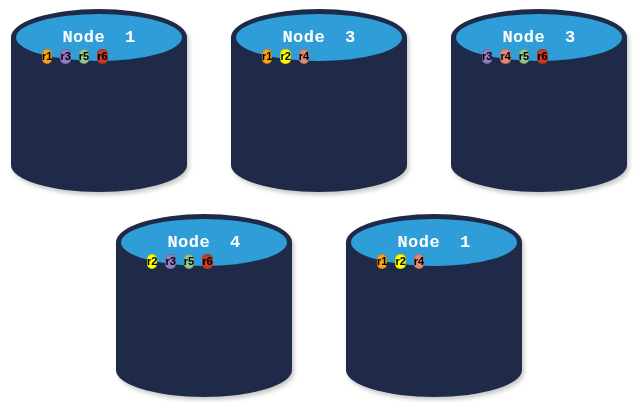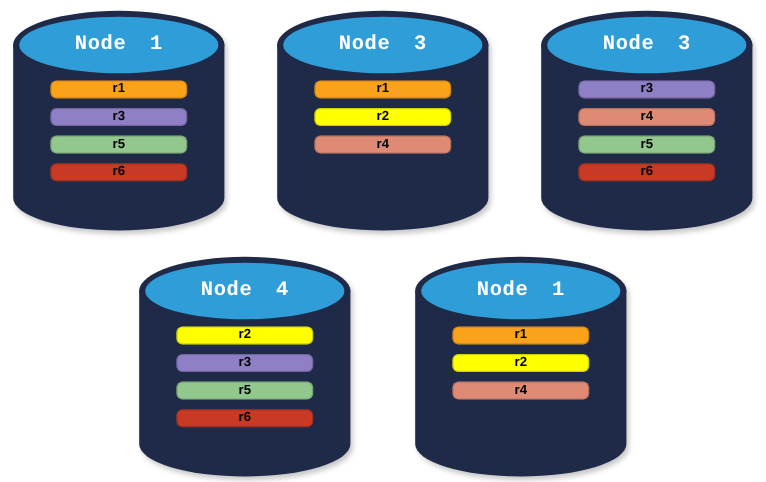--- a/index.html
+++ b/index.html
@@ -61,26 +61,26 @@
   .cyl-title {
     color: var(--title-color, #ffffff);
     font-weight: bold;
     font-size: 17px;
     letter-spacing: 0.5px;
     word-spacing: 9px;
     padding-bottom: 1px;
   }
   .bars {
     position: absolute;
-    top: 58px;
+    top: 40px;
     left: 50%;
     transform: translateX(-50%);
     width: 114px;
     display: flex;
-    flex-direction: column;
+    flex-direction: row;
     gap: 8px;
   }
   .bar {
     height: 15px;
     border-radius: 5px;
     display: flex;
     align-items: center;
     justify-content: center;
     box-shadow: inset 0 0 0 1px rgba(0,0,0,0.18);
   }

